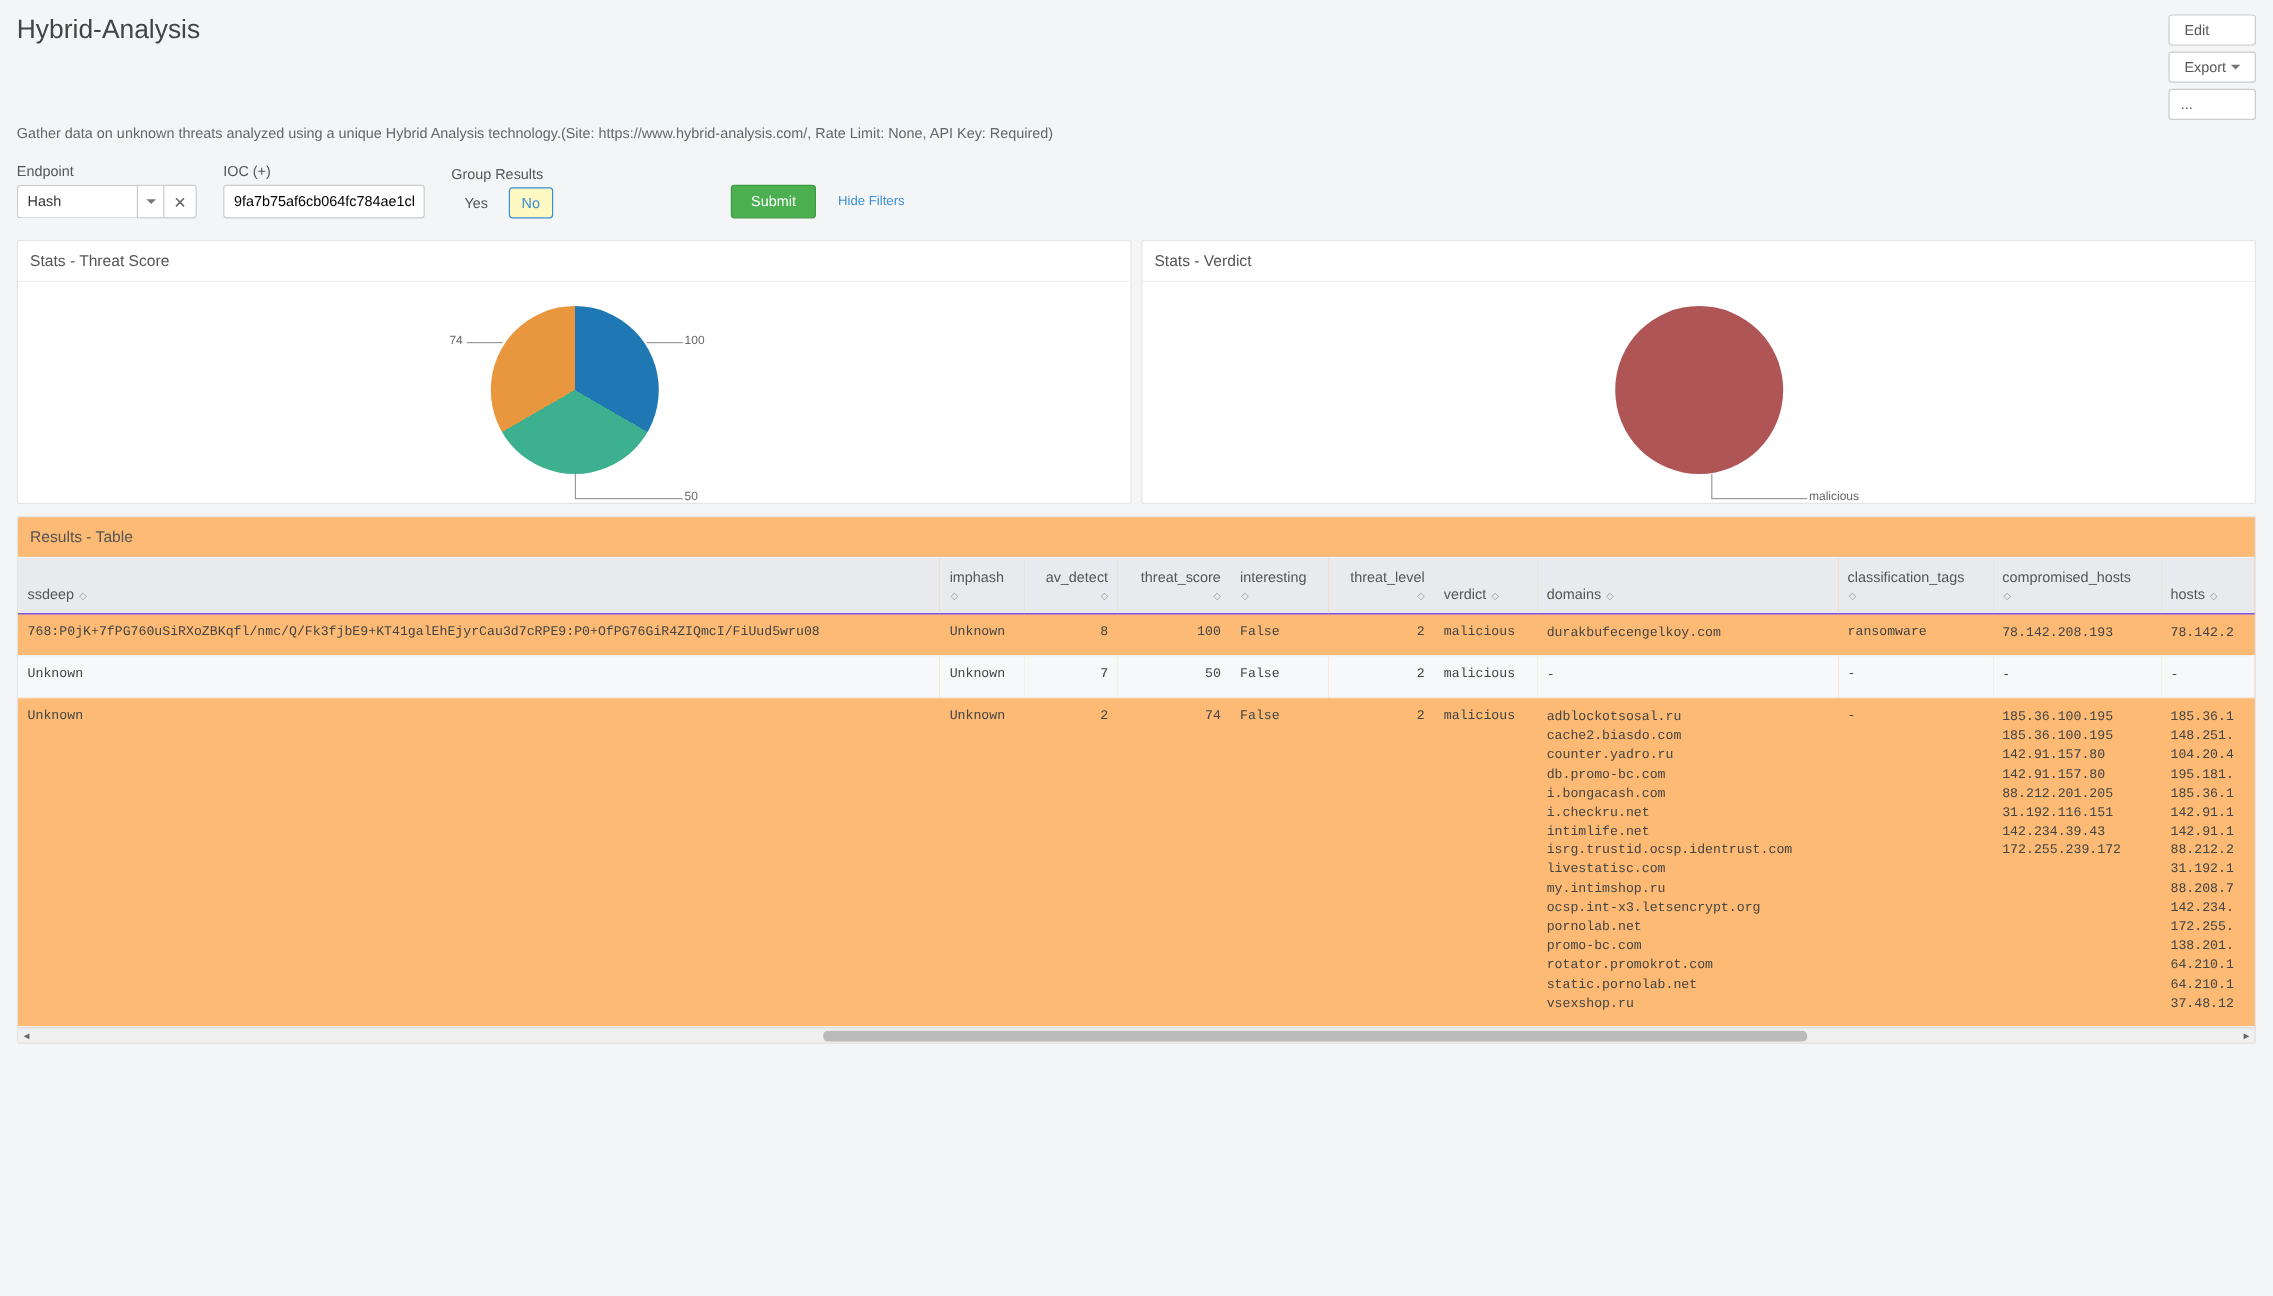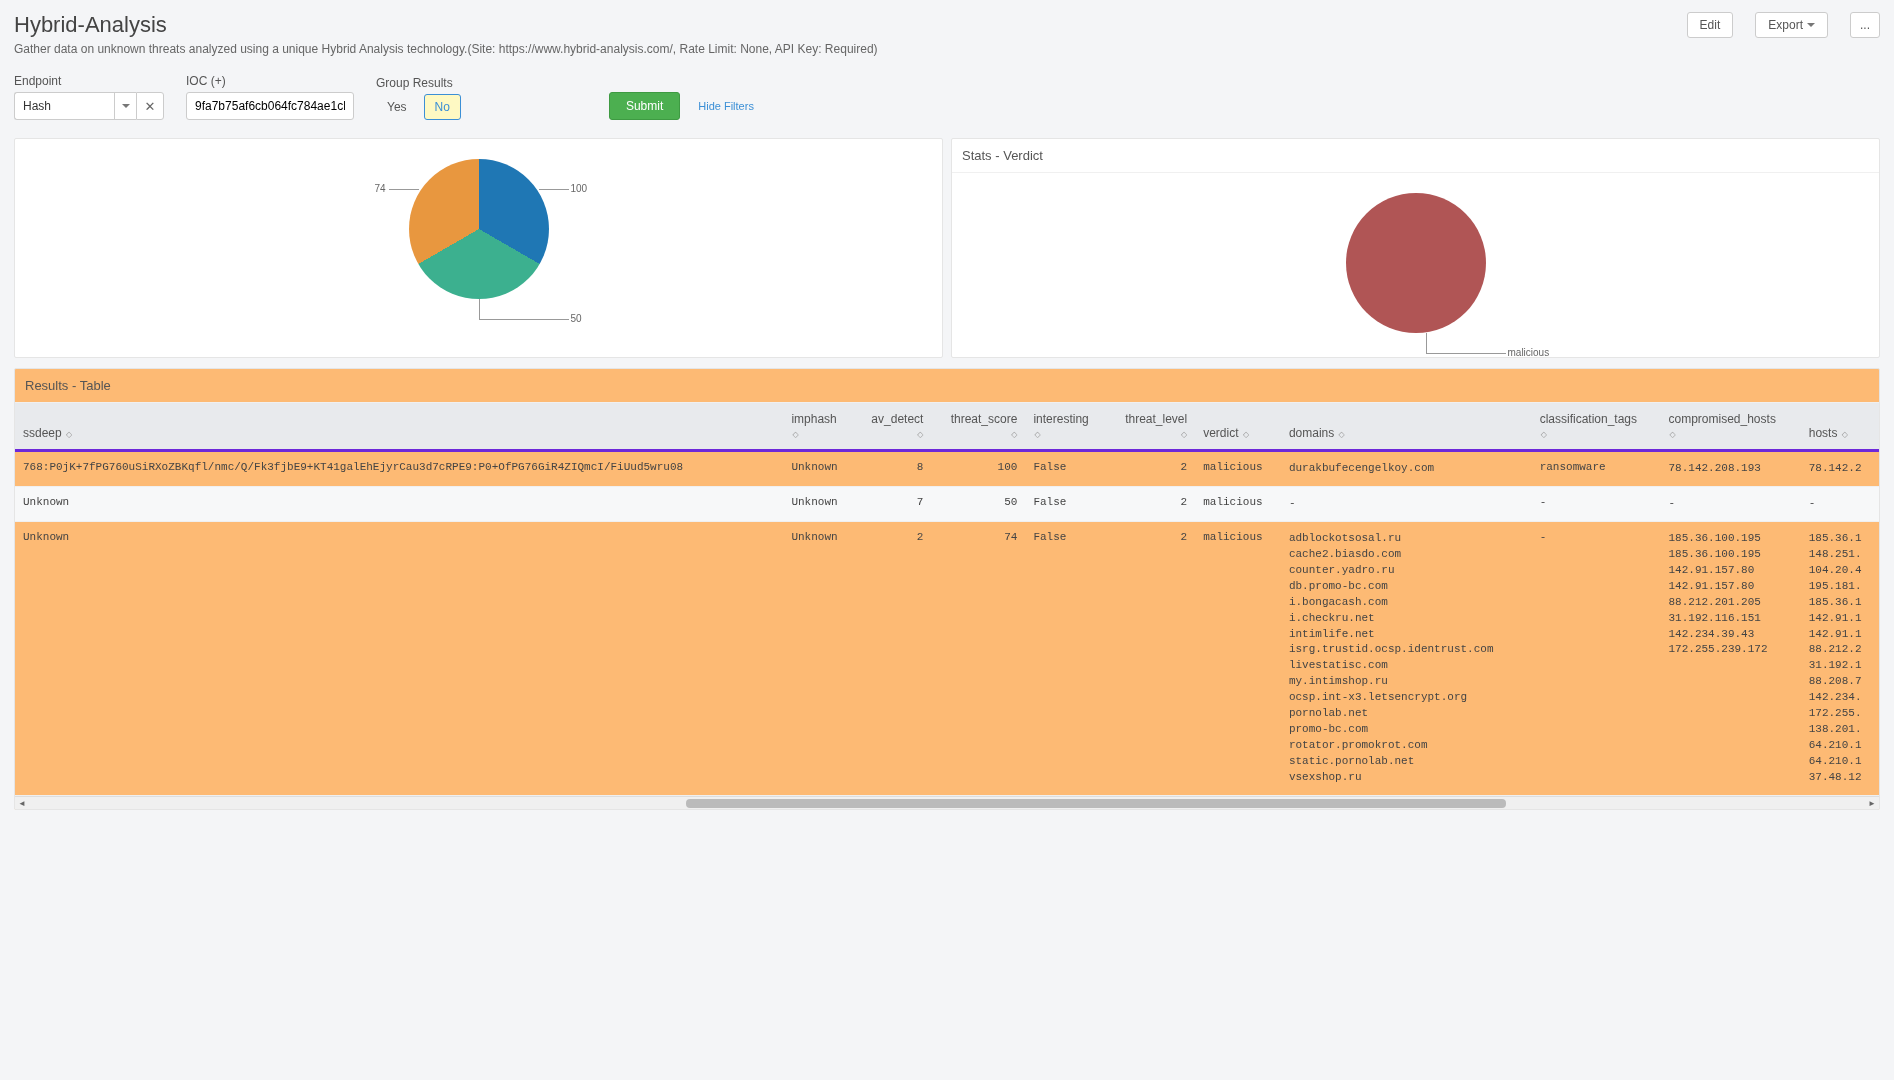--- a/index.html
+++ b/index.html
@@ -10,21 +10,21 @@
     font-size: 13px;
   }
   .page { padding: 12px 14px; }
   .header-row {
     display: flex;
     justify-content: space-between;
     align-items: flex-start;
     margin-bottom: 4px;
   }
   .title { font-size: 22px; font-weight: 400; color: #444; }
-  .header-buttons { display: flex; gap: 22px; }
+  .header-buttons { display: flex; gap: 5px; flex-direction: column; }
   .btn {
     background: #fff;
     border: 1px solid #ccc;
     border-radius: 3px;
     padding: 5px 12px;
     font-size: 12px;
     color: #555;
     cursor: pointer;
     display: inline-flex;
     align-items: center;
@@ -169,21 +169,21 @@
   }
   thead th {
     background: #e8eaed;
     padding: 9px 8px;
     text-align: left;
     font-weight: 400;
     font-family: -apple-system, BlinkMacSystemFont, "Segoe UI", sans-serif;
     font-size: 12px;
     color: #555;
     vertical-align: bottom;
-    border-bottom: 3px solid #6d28d9;
+    border-bottom: 1px solid #6d28d9;
   }
   .sort-icon {
     display: inline-block;
     font-size: 8px;
     color: #999;
     margin-left: 1px;
     line-height: 8px;
   }
   tbody td {
     padding: 9px 8px;
@@ -271,20 +271,21 @@
       <div style="height:16px;"></div>
       <div style="display:flex; align-items:center; gap:18px;padding-left:46px;">
         <button class="btn-submit">Submit</button>
         <span class="link-hide">Hide Filters</span>
       </div>
     </div>
   </div>
 
   <div class="panels-row">
     <div class="panel">
+      <div class="panel-title">Stats - Threat Score</div>
       <div class="chart-body">
         <div class="pie-wrap">
           <div class="pie" style="background: conic-gradient(#1f77b4 0deg 120deg, #3cb08f 120deg 240deg, #e8973f 240deg 360deg);"></div>
           <div class="pie-line" style="width:30px; left:130px; top:30px;"></div>
           <div class="pie-label" style="left:162px; top:24px;">100</div>
           <div class="pie-line" style="width:1px; height:20px; left:70px; top:140px;"></div>
           <div class="pie-line" style="width:90px; left:70px; top:160px;"></div>
           <div class="pie-label" style="left:162px; top:154px;">50</div>
           <div class="pie-line" style="width:30px; left:-20px; top:30px;"></div>
           <div class="pie-label" style="left:-34px; top:24px;">74</div>

